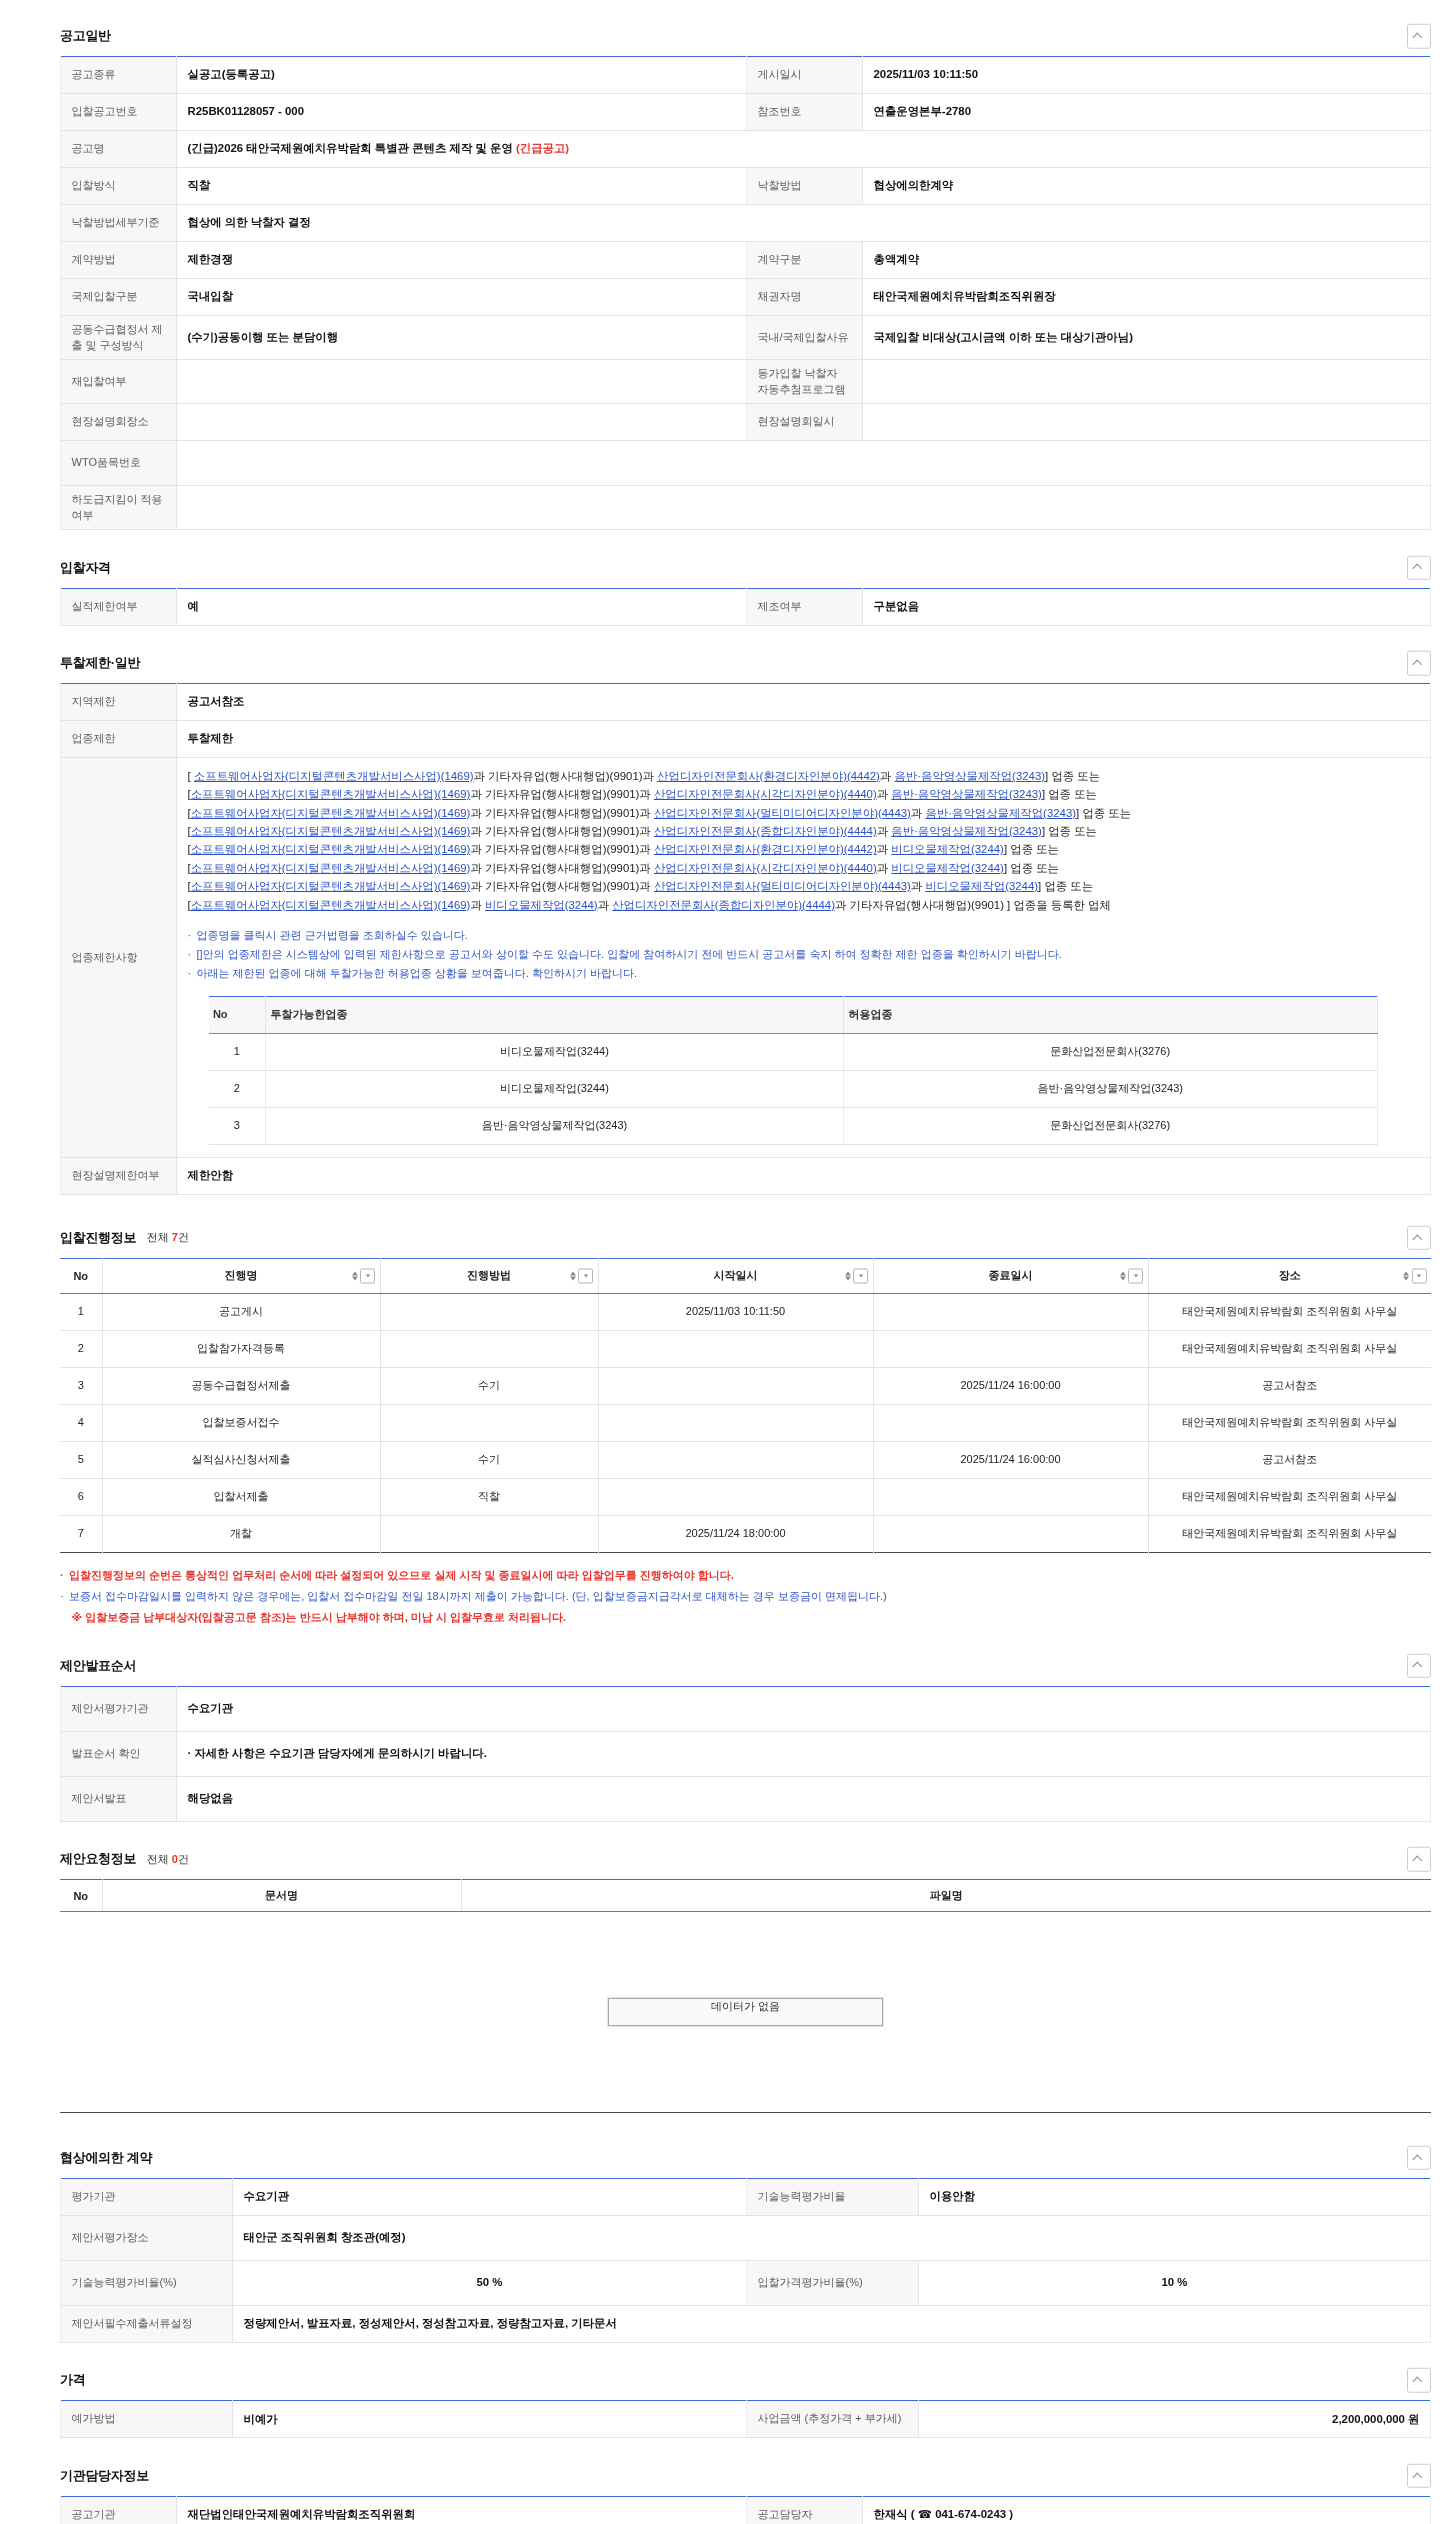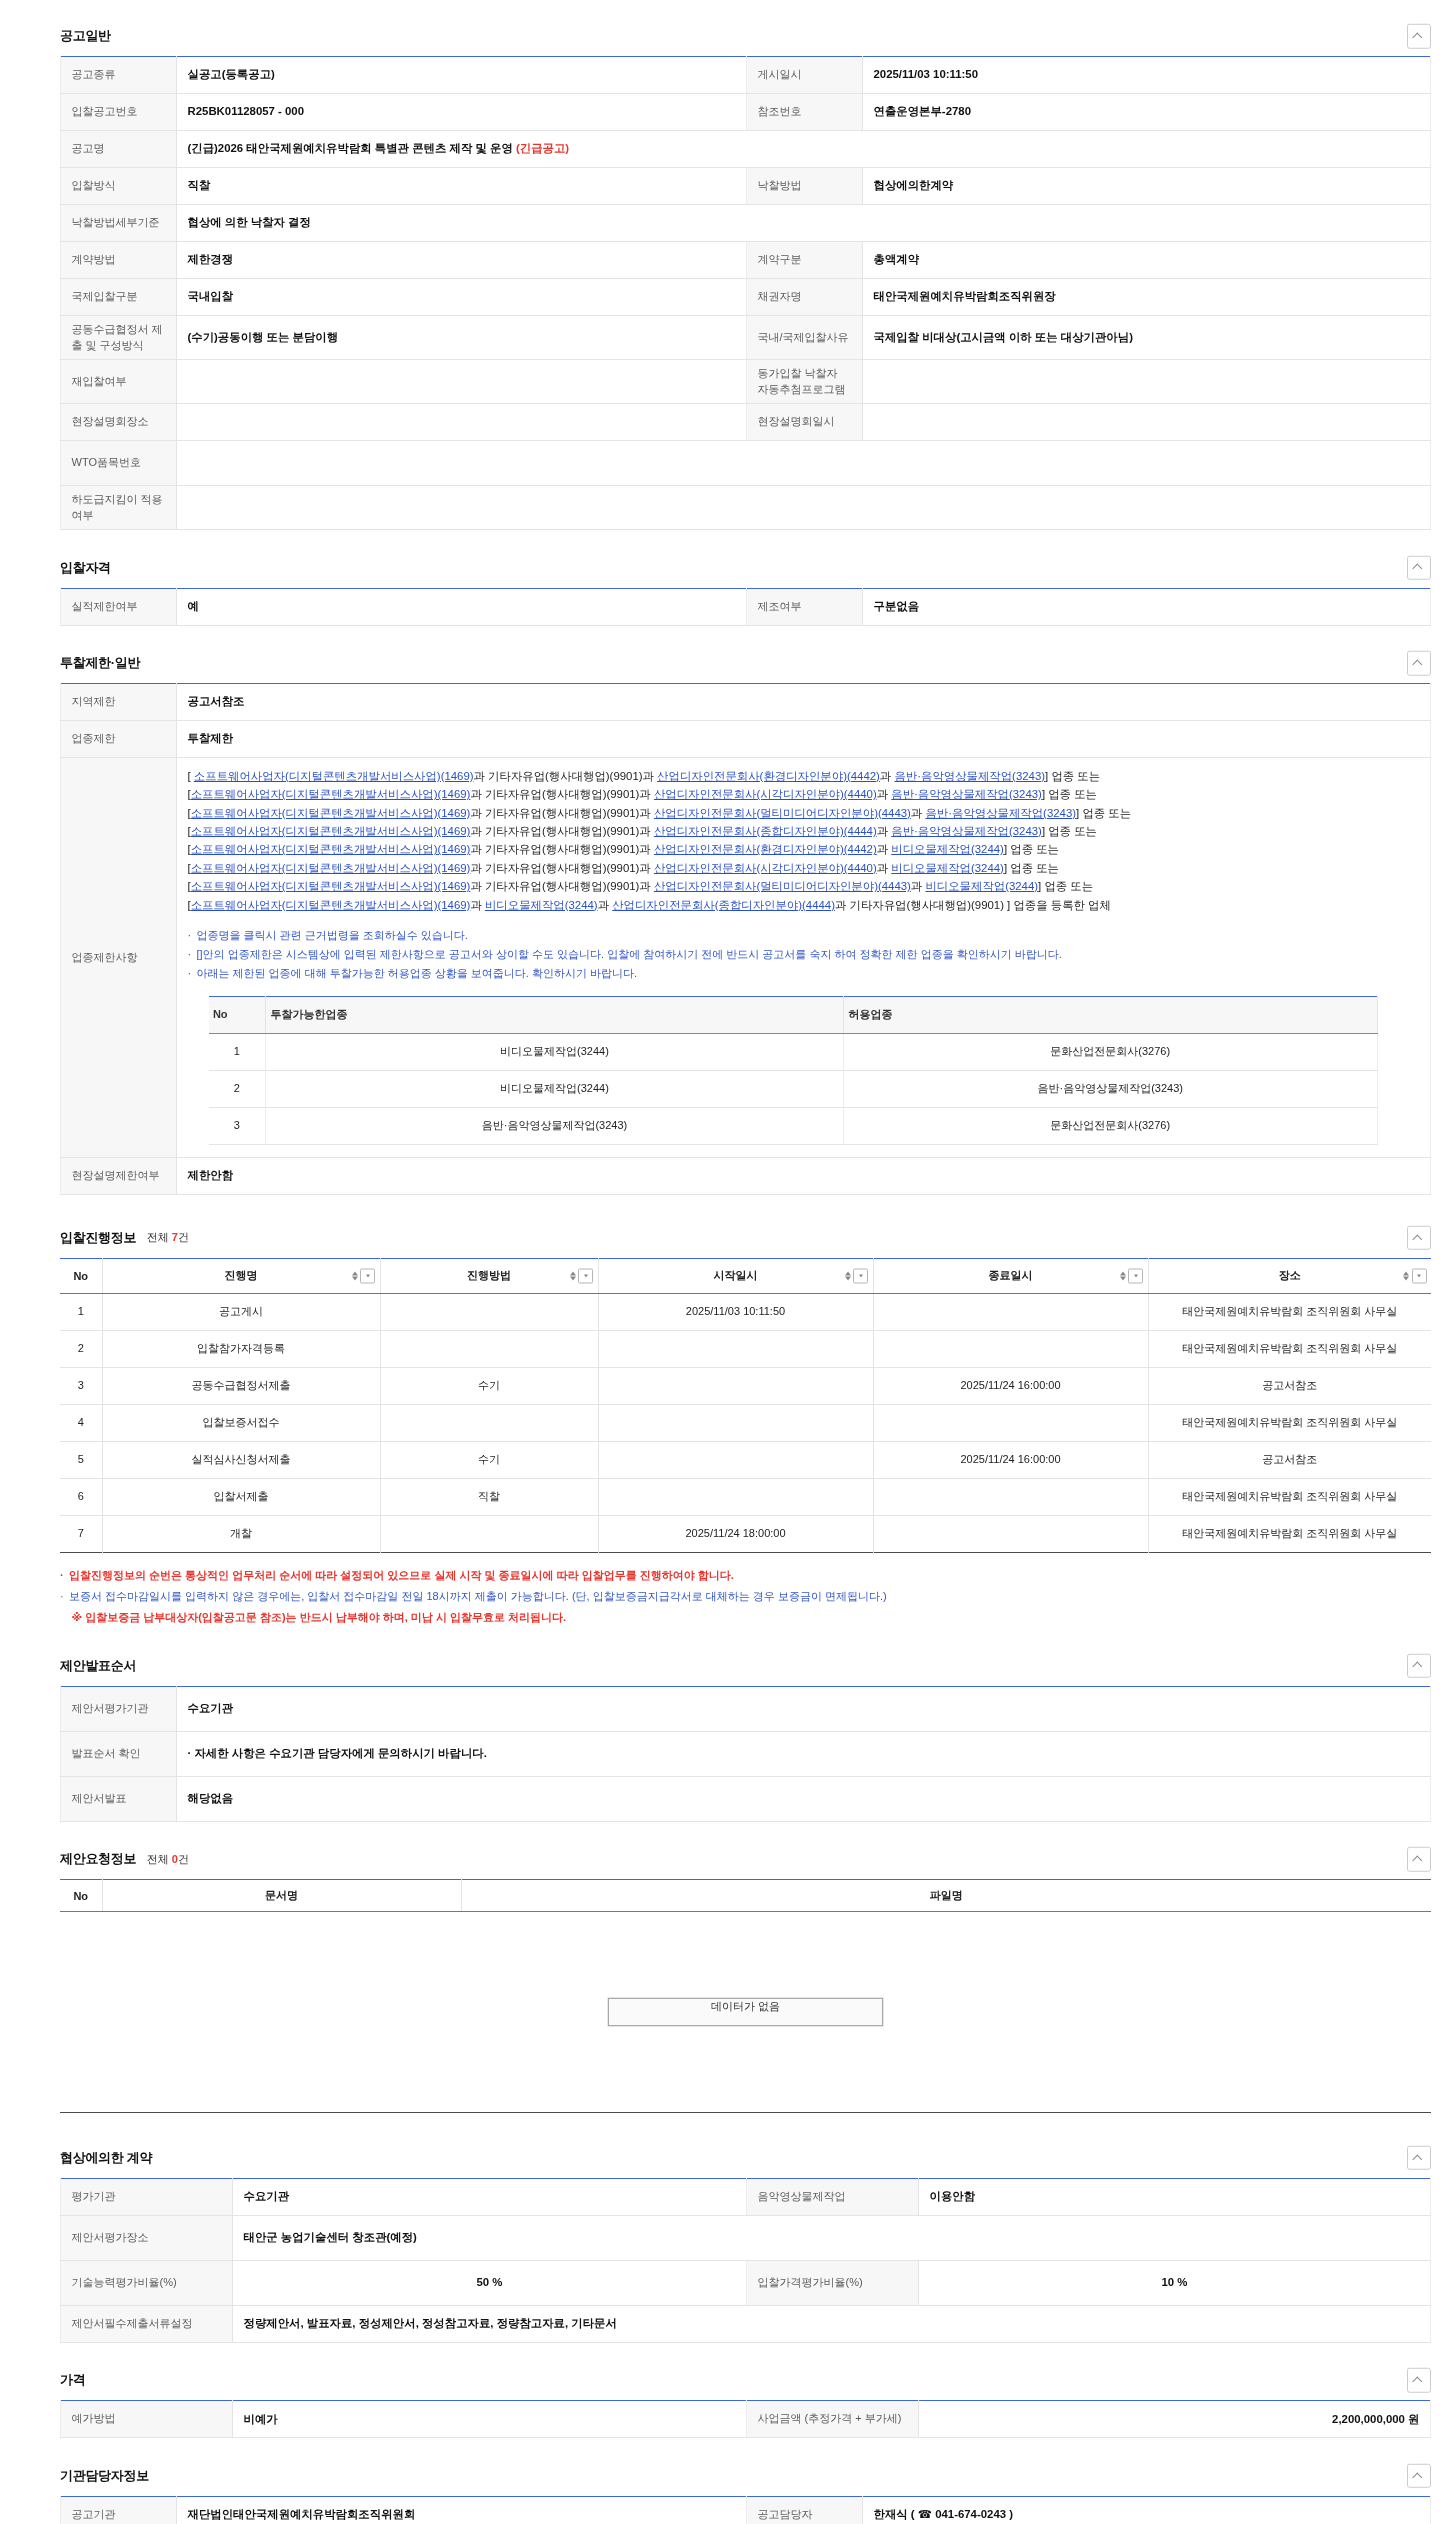--- a/index.html
+++ b/index.html
@@ -479,26 +479,26 @@
       <colgroup>
           <col style="width:172px">
           <col style="width:514px">
           <col style="width:172px">
           <col>
         </colgroup>
       <tbody>
           <tr>
         <th>평가기관</th>
             <td>수요기관</td>
-        <th>음악영상물제작업</th>
+        <th>기술능력평가비율</th>
             <td>이용안함</td>
       </tr>
       <tr class="h38">
         <th>제안서평가장소</th>
-            <td colspan="3">태안군 농업기술센터 창조관(예정)</td>
+            <td colspan="3">태안군 조직위원회 창조관(예정)</td>
       </tr>
       <tr class="h38">
         <th>기술능력평가비율(%)</th>
             <td class="ta-c">50  %</td>
         <th>입찰가격평가비율(%)</th>
             <td class="ta-c">10  %</td>
       </tr>
       <tr>
         <th>제안서필수제출서류설정</th>
             <td colspan="3">정량제안서, 발표자료, 정성제안서, 정성참고자료, 정량참고자료, 기타문서</td>

